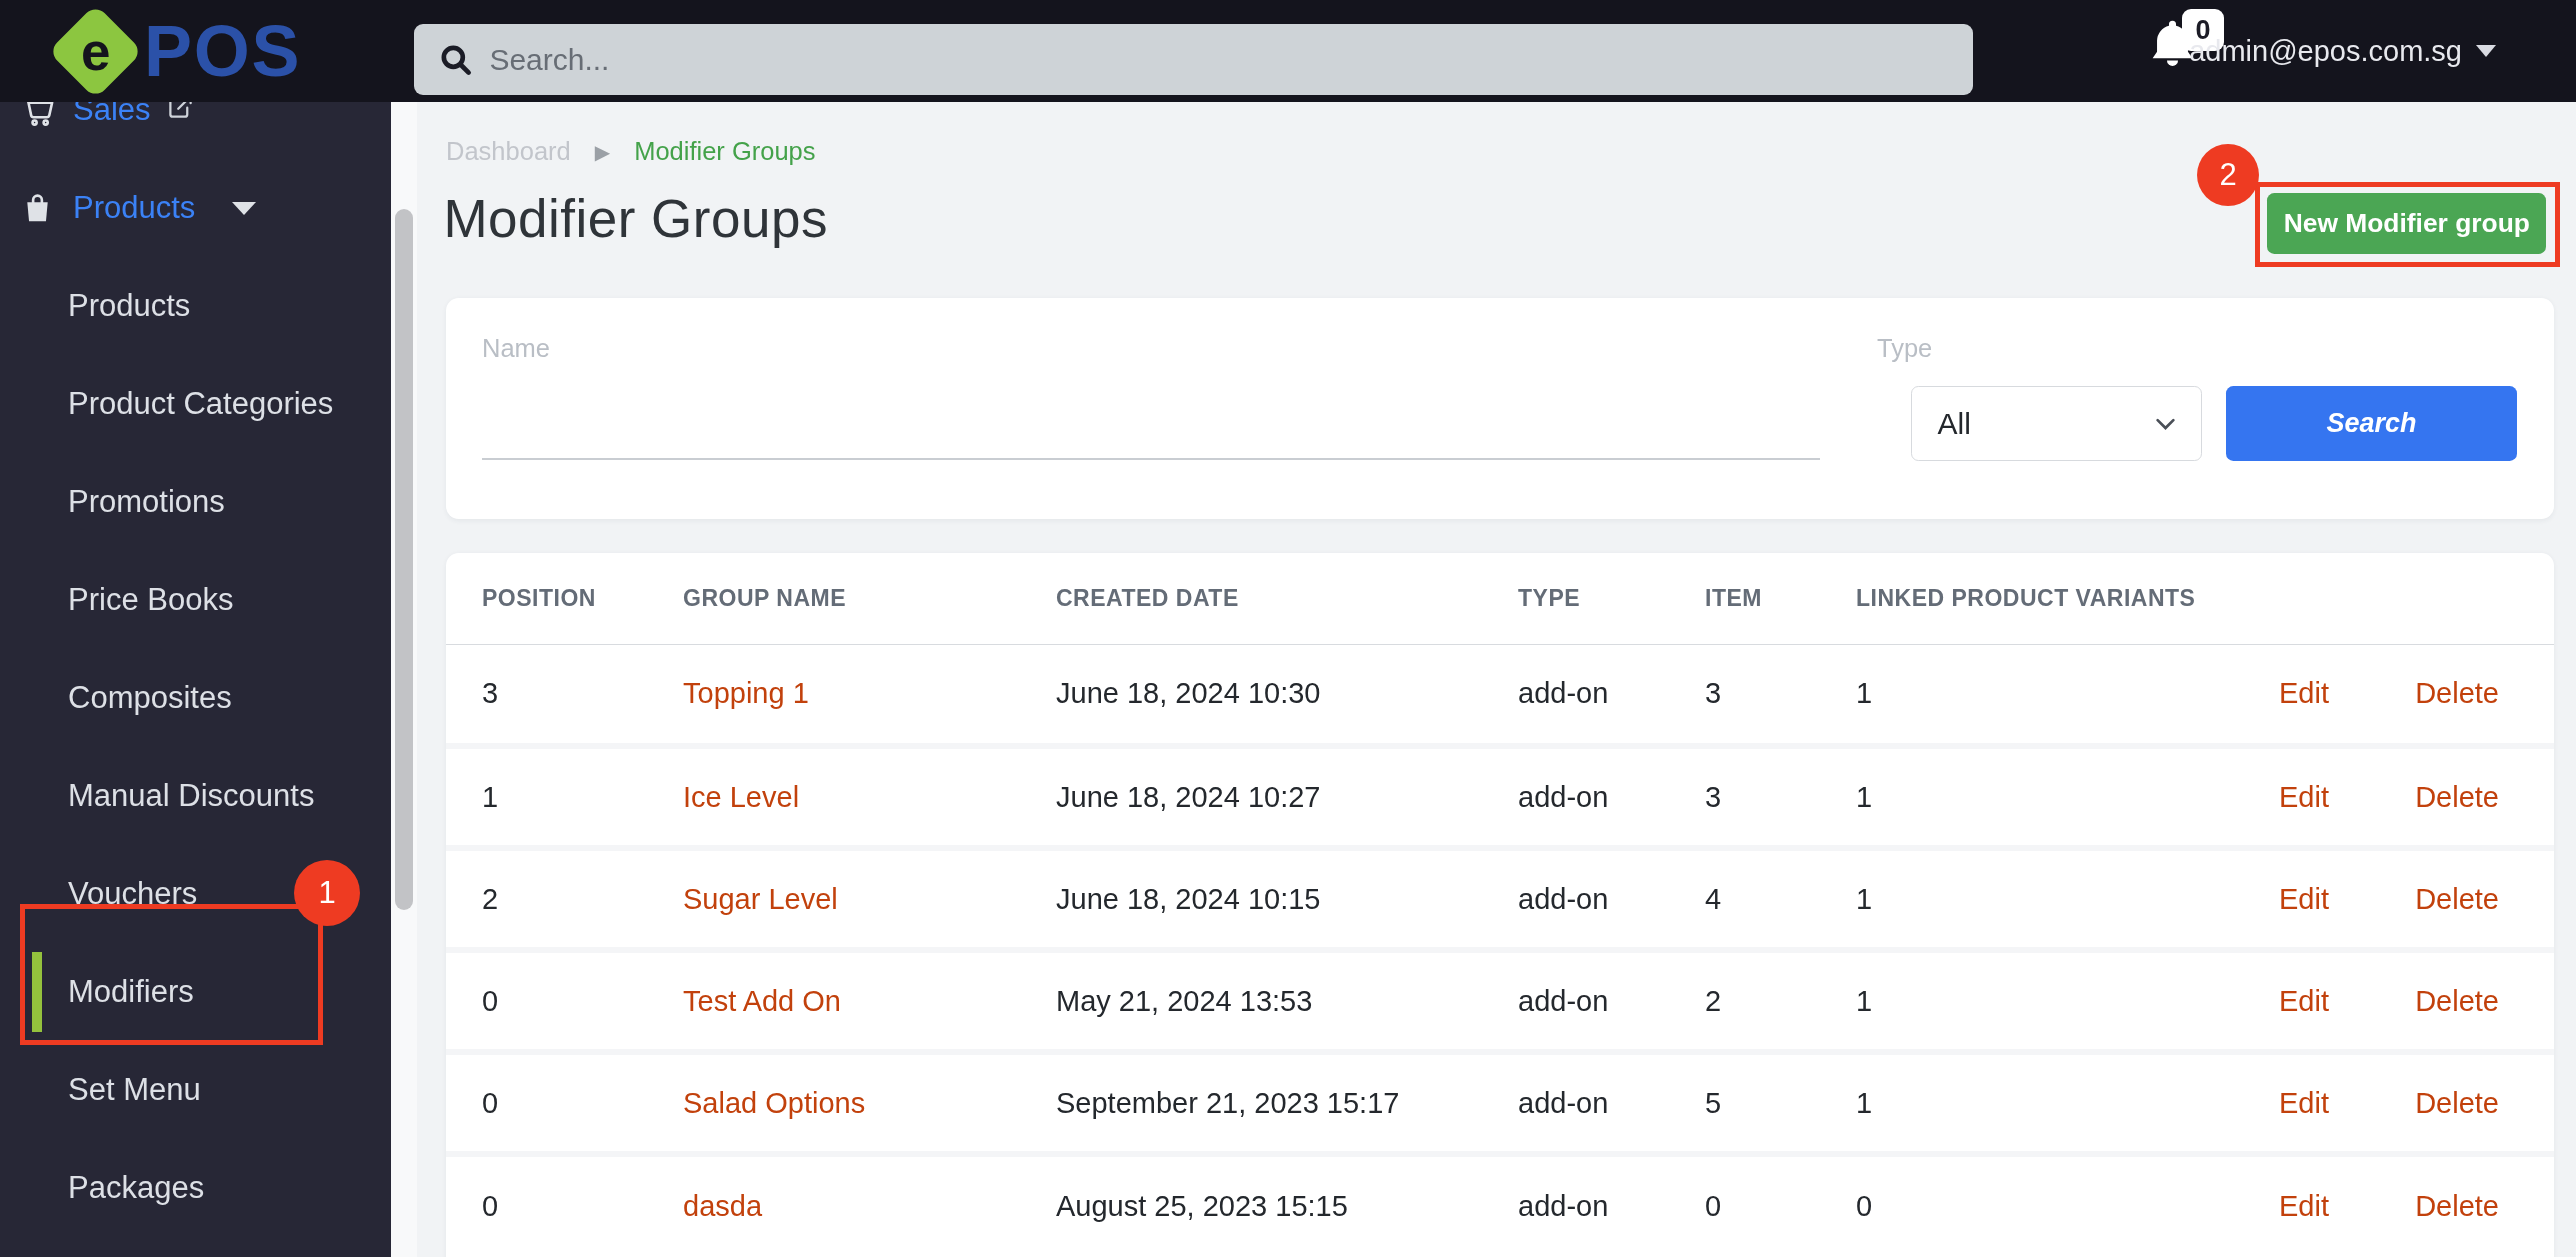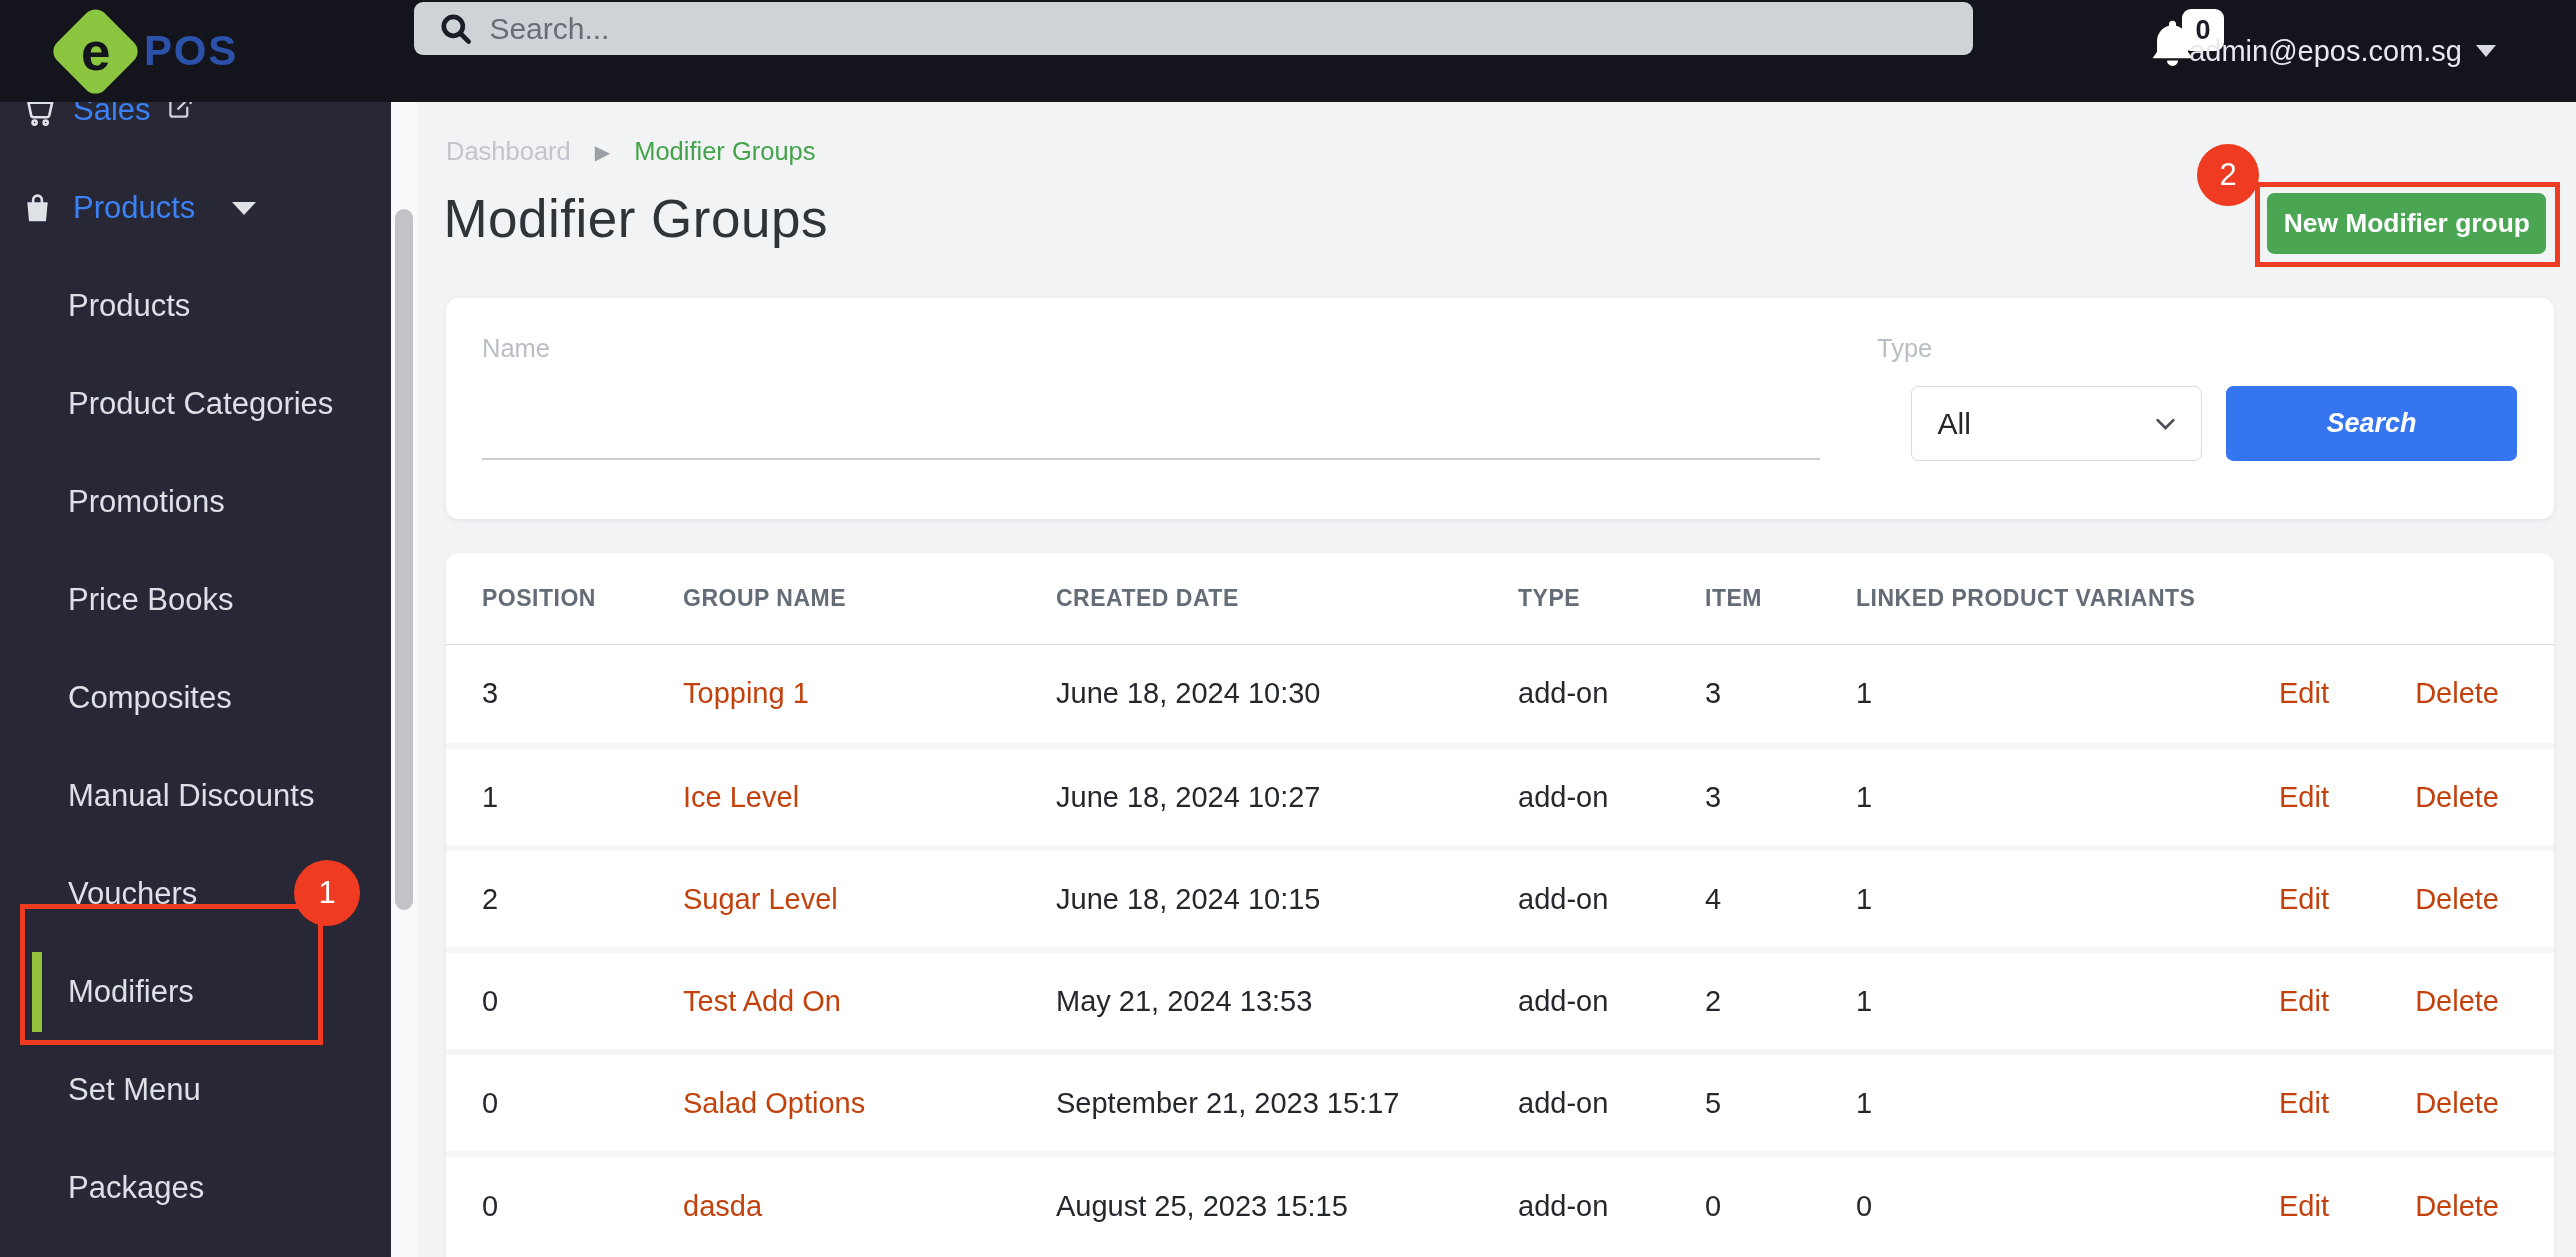--- a/index.html
+++ b/index.html
@@ -6,22 +6,22 @@
   html,body { width:2576px; height:1258px; overflow:hidden; background:#f1f3f5;
               font-family:"Liberation Sans", sans-serif; }
   #stage { position:absolute; inset:0; width:2576px; height:1258px; }
 
   
   .topbar { position:absolute; left:0; top:0; width:2576px; height:102px; background:#14141d; z-index:30; }
   .logo { position:absolute; left:55px; top:9px; height:84px; display:flex; align-items:center; }
   .logo-diamond { width:67px; height:67px; background:#8cc640; border-radius:12.7px; transform:rotate(45deg);
                   display:flex; align-items:center; justify-content:center; margin-left:7.3px; }
   .logo-e { transform:rotate(-45deg); font-size:53px; font-weight:800; color:#14141d; line-height:1; }
-  .logo-text { font-size:42px; font-weight:800; color:#2b51a8; letter-spacing:1.8px; margin-left:14.6px; }
-  .search-wrap { position:absolute; left:414px; top:2px; width:1559px; height:53px; background:#ced3d7;
+  .logo-text { font-size:72px; font-weight:800; color:#2b51a8; letter-spacing:1.8px; margin-left:14.6px; }
+  .search-wrap { position:absolute; left:414px; top:24px; width:1559px; height:71px; background:#ced3d7;
                  border-radius:9px; display:flex; align-items:center; padding:0 24px; }
   .search-wrap svg { flex:0 0 auto; }
   .search-input { background:transparent; border:none; outline:none; font-size:30px; color:#30343a;
                   margin-left:16.4px; width:100%; font-family:"Liberation Sans", sans-serif; }
   .search-input::placeholder { color:#676d75; }
   .bell-wrap { position:absolute; left:2146px; top:16.4px; width:82px; height:73px; }
   .badge { position:absolute; left:36px; top:-7.3px; min-width:42px; height:42px; background:#ffffff;
            border-radius:9px; color:#1c1c26; font-size:27px; font-weight:700; display:flex;
            align-items:center; justify-content:center; padding:0 7.3px; }
   .user { position:absolute; right:80px; top:0; height:102px; display:flex; align-items:center;

